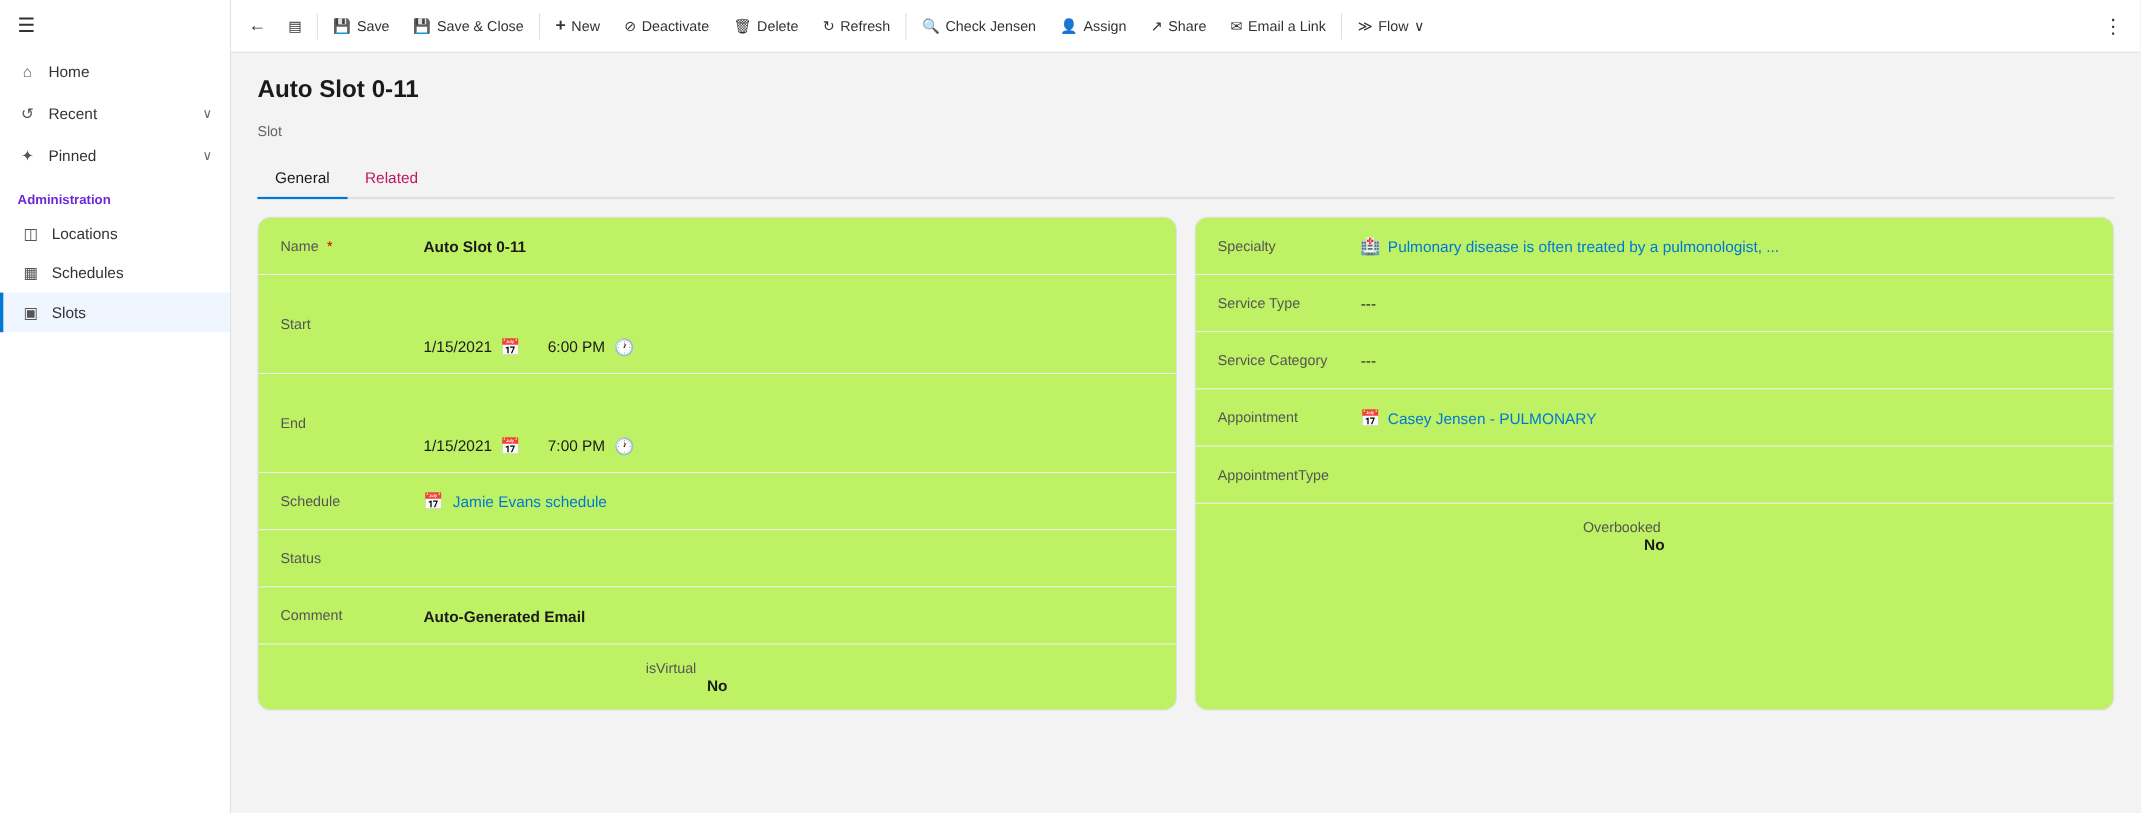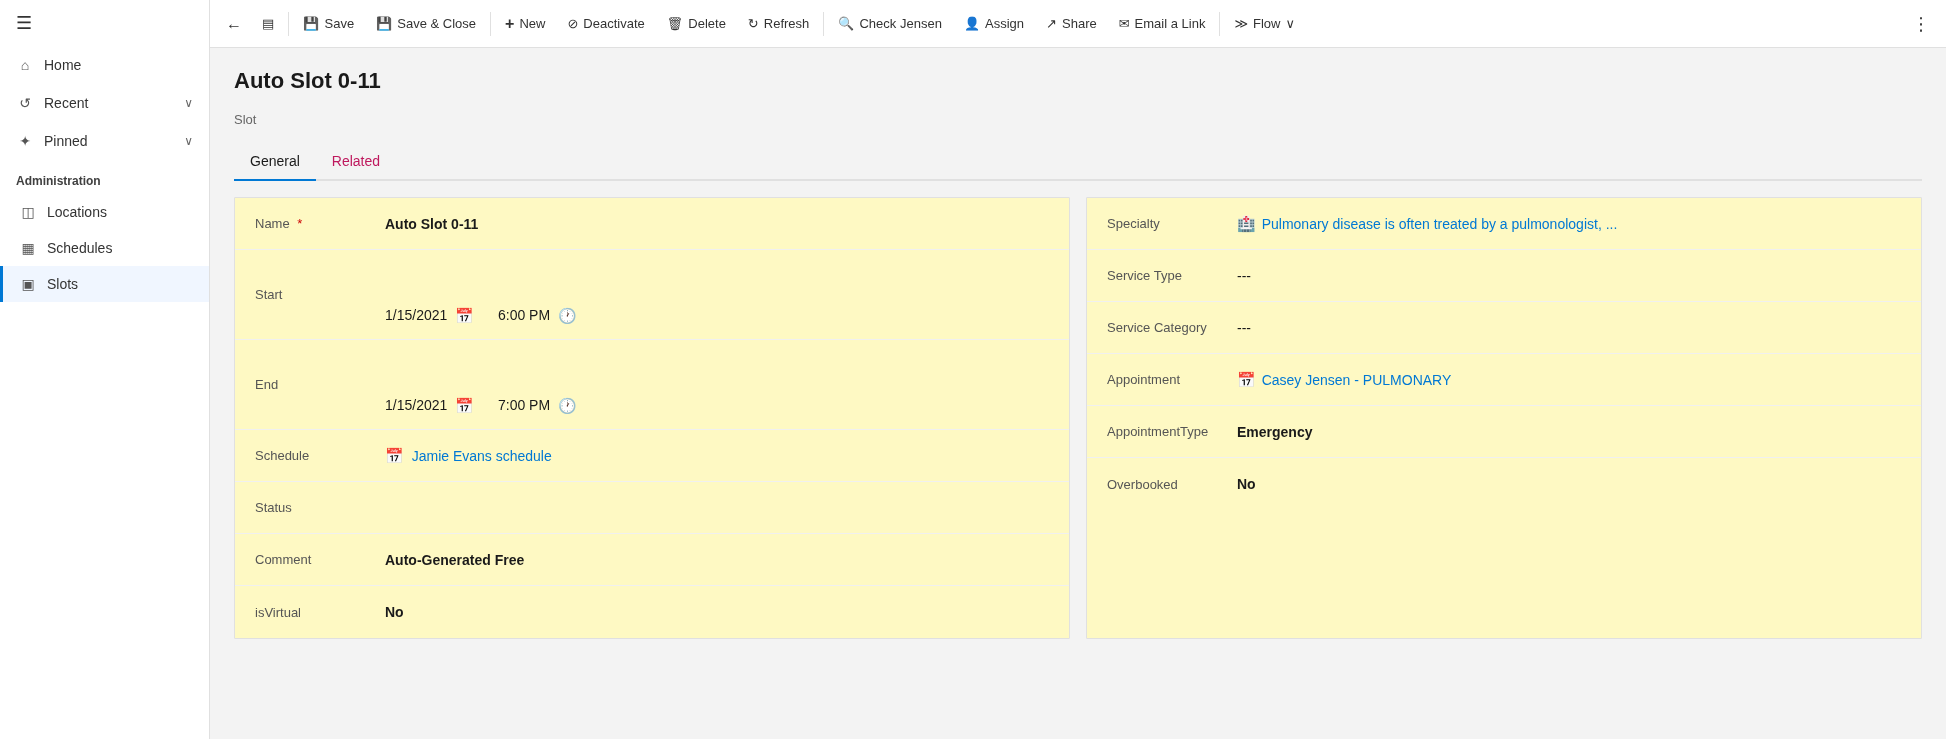--- a/index.html
+++ b/index.html
@@ -3,21 +3,21 @@
   <meta charset="utf-8">
   <style>
     * { box-sizing: border-box; margin: 0; padding: 0; }
     body { font-family: 'Segoe UI', Arial, sans-serif; font-size: 14px; color: #333; background: #f3f3f3; display: flex; height: 739px; overflow: hidden; }
 
     
     .sidebar { width: 210px; min-width: 210px; background: #fff; border-right: 1px solid #e0e0e0; display: flex; flex-direction: column; height: 100%; }
     .sidebar-hamburger { padding: 12px 16px; cursor: pointer; font-size: 18px; }
     .sidebar-nav-item { display: flex; align-items: center; gap: 10px; padding: 10px 16px; cursor: pointer; color: #333; font-size: 14px; }
     .sidebar-nav-item .chevron { margin-left: auto; font-size: 12px; color: #666; }
-    .sidebar-section-title { padding: 14px 16px 6px; font-size: 12px; font-weight: 700; color: #404040; text-transform: none; }
+    .sidebar-section-title { padding: 14px 16px 6px; font-size: 12px; font-weight: 700; color: #6d28d9; text-transform: none; }
     .sidebar-admin-item { display: flex; align-items: center; gap: 10px; padding: 9px 16px; cursor: pointer; color: #333; font-size: 14px; border-left: 3px solid transparent; }
     .sidebar-admin-item.active { border-left: 3px solid #0078d4; background: #f0f6ff; }
     .icon-circle { width: 18px; height: 18px; display: inline-flex; align-items: center; justify-content: center; color: #555; flex-shrink: 0; }
 
     
     .main { flex: 1; display: flex; flex-direction: column; background: #f3f3f3; overflow: hidden; }
 
     
     .toolbar { background: #fff; border-bottom: 1px solid #e0e0e0; display: flex; align-items: center; padding: 0 8px; height: 48px; gap: 2px; }
     .toolbar-btn { display: flex; align-items: center; gap: 5px; padding: 6px 10px; border: none; background: transparent; cursor: pointer; font-size: 13px; color: #333; border-radius: 3px; white-space: nowrap; }
@@ -33,25 +33,25 @@
     .page-title { font-size: 22px; font-weight: 600; color: #1a1a1a; }
     .page-subtitle { font-size: 13px; color: #666; margin-top: 18px; }
 
     
     .tabs { display: flex; gap: 0; margin-bottom: 16px; border-bottom: 2px solid #e0e0e0; }
     .tab { padding: 10px 16px; cursor: pointer; font-size: 14px; color: #be185d; border-bottom: 2px solid transparent; margin-bottom: -2px; }
     .tab.active { color: #1a1a1a; font-weight: 400; border-bottom: 2px solid #0078d4; }
 
     
     .form-columns { display: flex; gap: 16px; }
-    .form-card { background: #fef9c3; border: 1px solid #e0e0e0; border-radius: 1px; flex: 1; padding: 0; }
+    .form-card { background: #bef264; border: 1px solid #e0e0e0; border-radius: 12px; flex: 1; padding: 0; }
 
     
     .field-row { display: flex; align-items: center; padding: 14px 20px; border-bottom: 1px solid #f0f0f0; min-height: 52px; }
-    .field-row:last-child { border-bottom: none; }
+    .field-row:last-child { border-bottom: none; flex-direction: column; }
     .field-label { width: 130px; min-width: 130px; color: #555; font-size: 13px; }
     .field-required { color: #c00; margin-left: 4px; }
     .field-value { flex: 1; font-size: 14px; color: #1a1a1a; display: flex; align-items: center; gap: 8px; }
     .field-value.bold { font-weight: 700; }
     .field-value.link { color: #0078d4; cursor: pointer; text-decoration: none; }
     .field-datetime { display: flex; gap: 8px; margin-top: 43px; }
     .icon-sm { font-size: 15px; color: #555; }
     .separator { color: #999; margin: 0 4px; }
 
     
@@ -224,21 +224,21 @@
             <a class="field-value link" style="font-size:14px;">Jamie Evans schedule</a>
           </div>
         </div>
 
         <div class="field-row">
           <div class="field-label">Status</div>
         </div>
 
         <div class="field-row">
           <div class="field-label">Comment</div>
-          <div class="field-value bold">Auto-Generated Free</div>
+          <div class="field-value bold">Auto-Generated Email</div>
         </div>
 
         <div class="field-row">
           <div class="field-label">isVirtual</div>
           <div class="field-value bold">No</div>
         </div>
 
       </div>
 
       <div class="form-card">
@@ -268,21 +268,20 @@
           <div class="field-value">
             <a class="appointment-link">
               <span style="font-size:15px;">📅</span>
               <span>Casey Jensen - PULMONARY</span>
             </a>
           </div>
         </div>
 
         <div class="field-row">
           <div class="field-label">AppointmentType</div>
-          <div class="field-value bold">Emergency</div>
         </div>
 
         <div class="field-row">
           <div class="field-label">Overbooked</div>
           <div class="field-value bold">No</div>
         </div>
 
       </div>
 
     </div>

